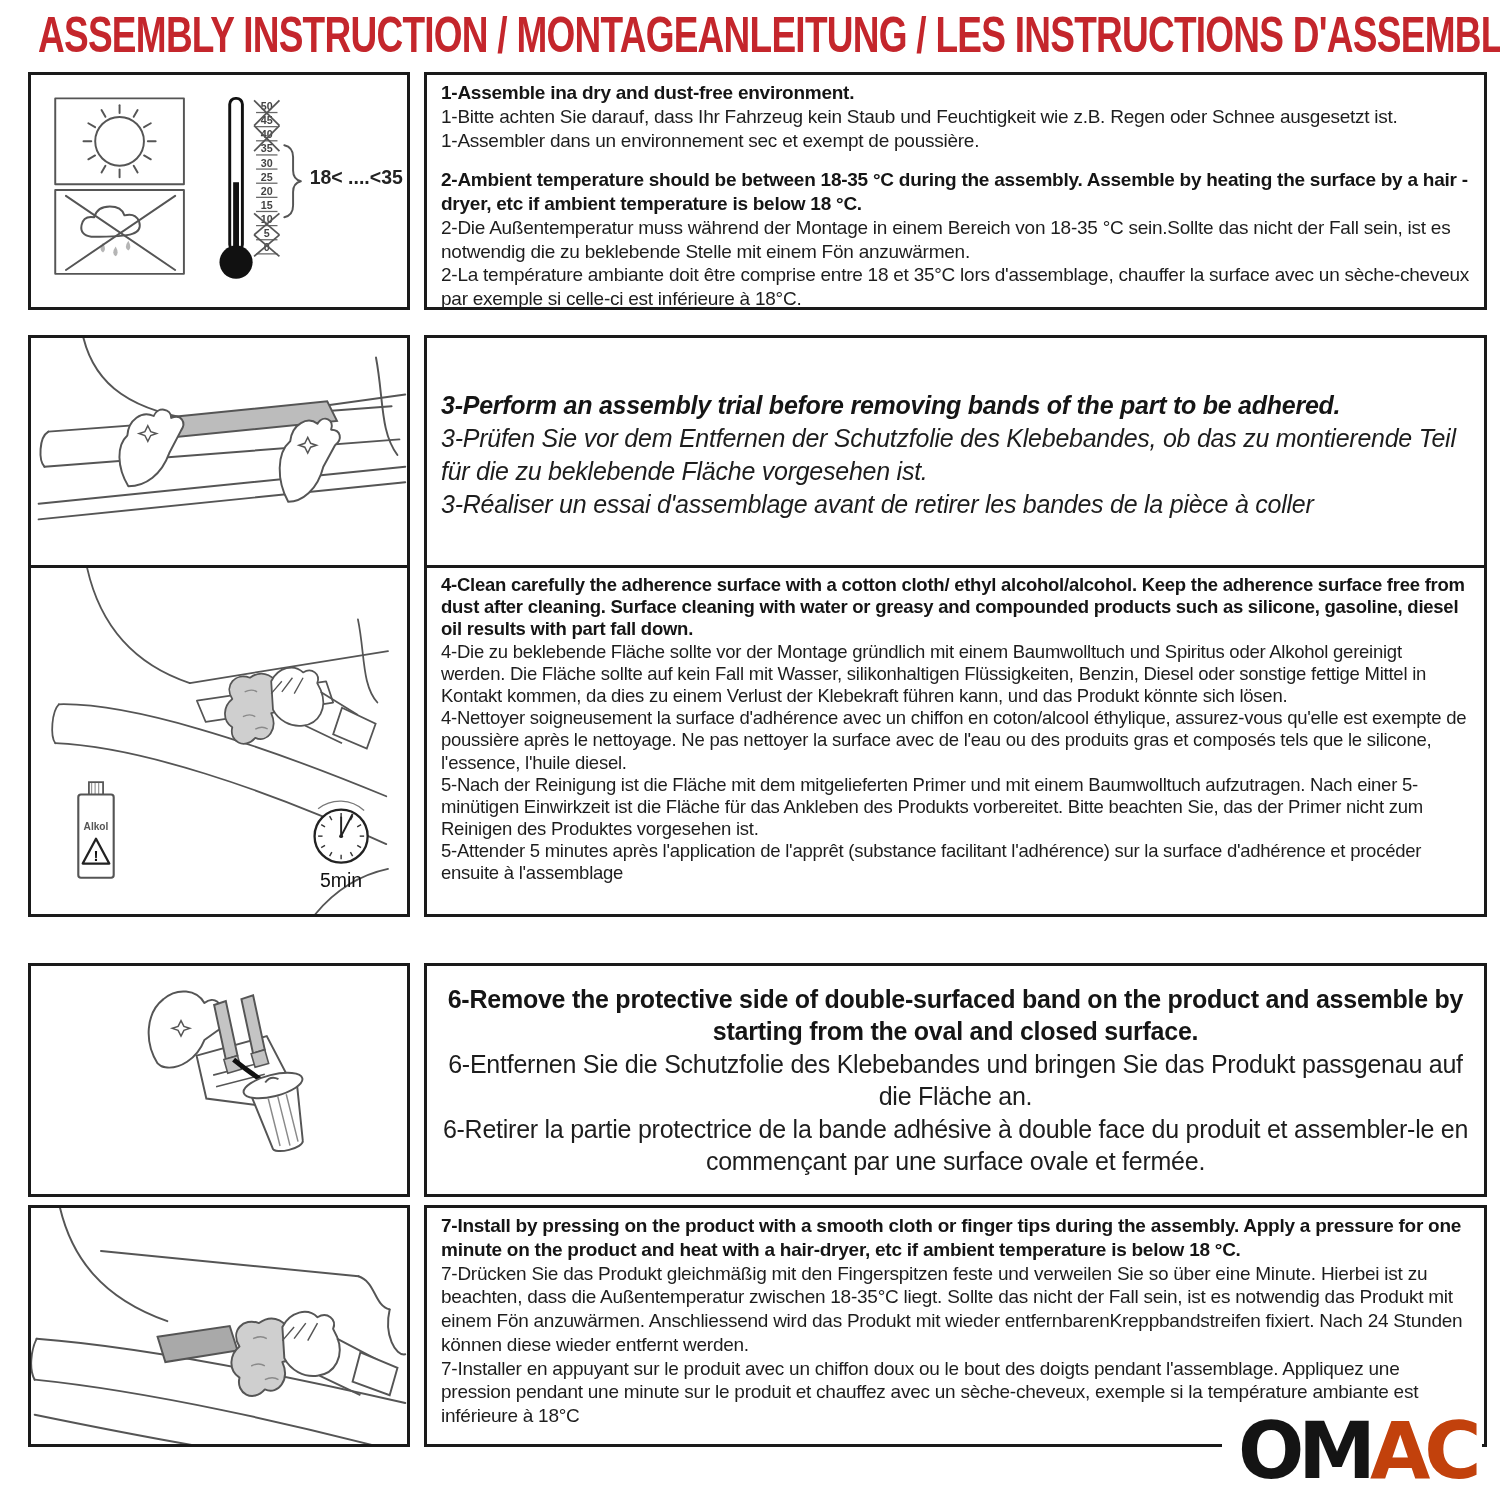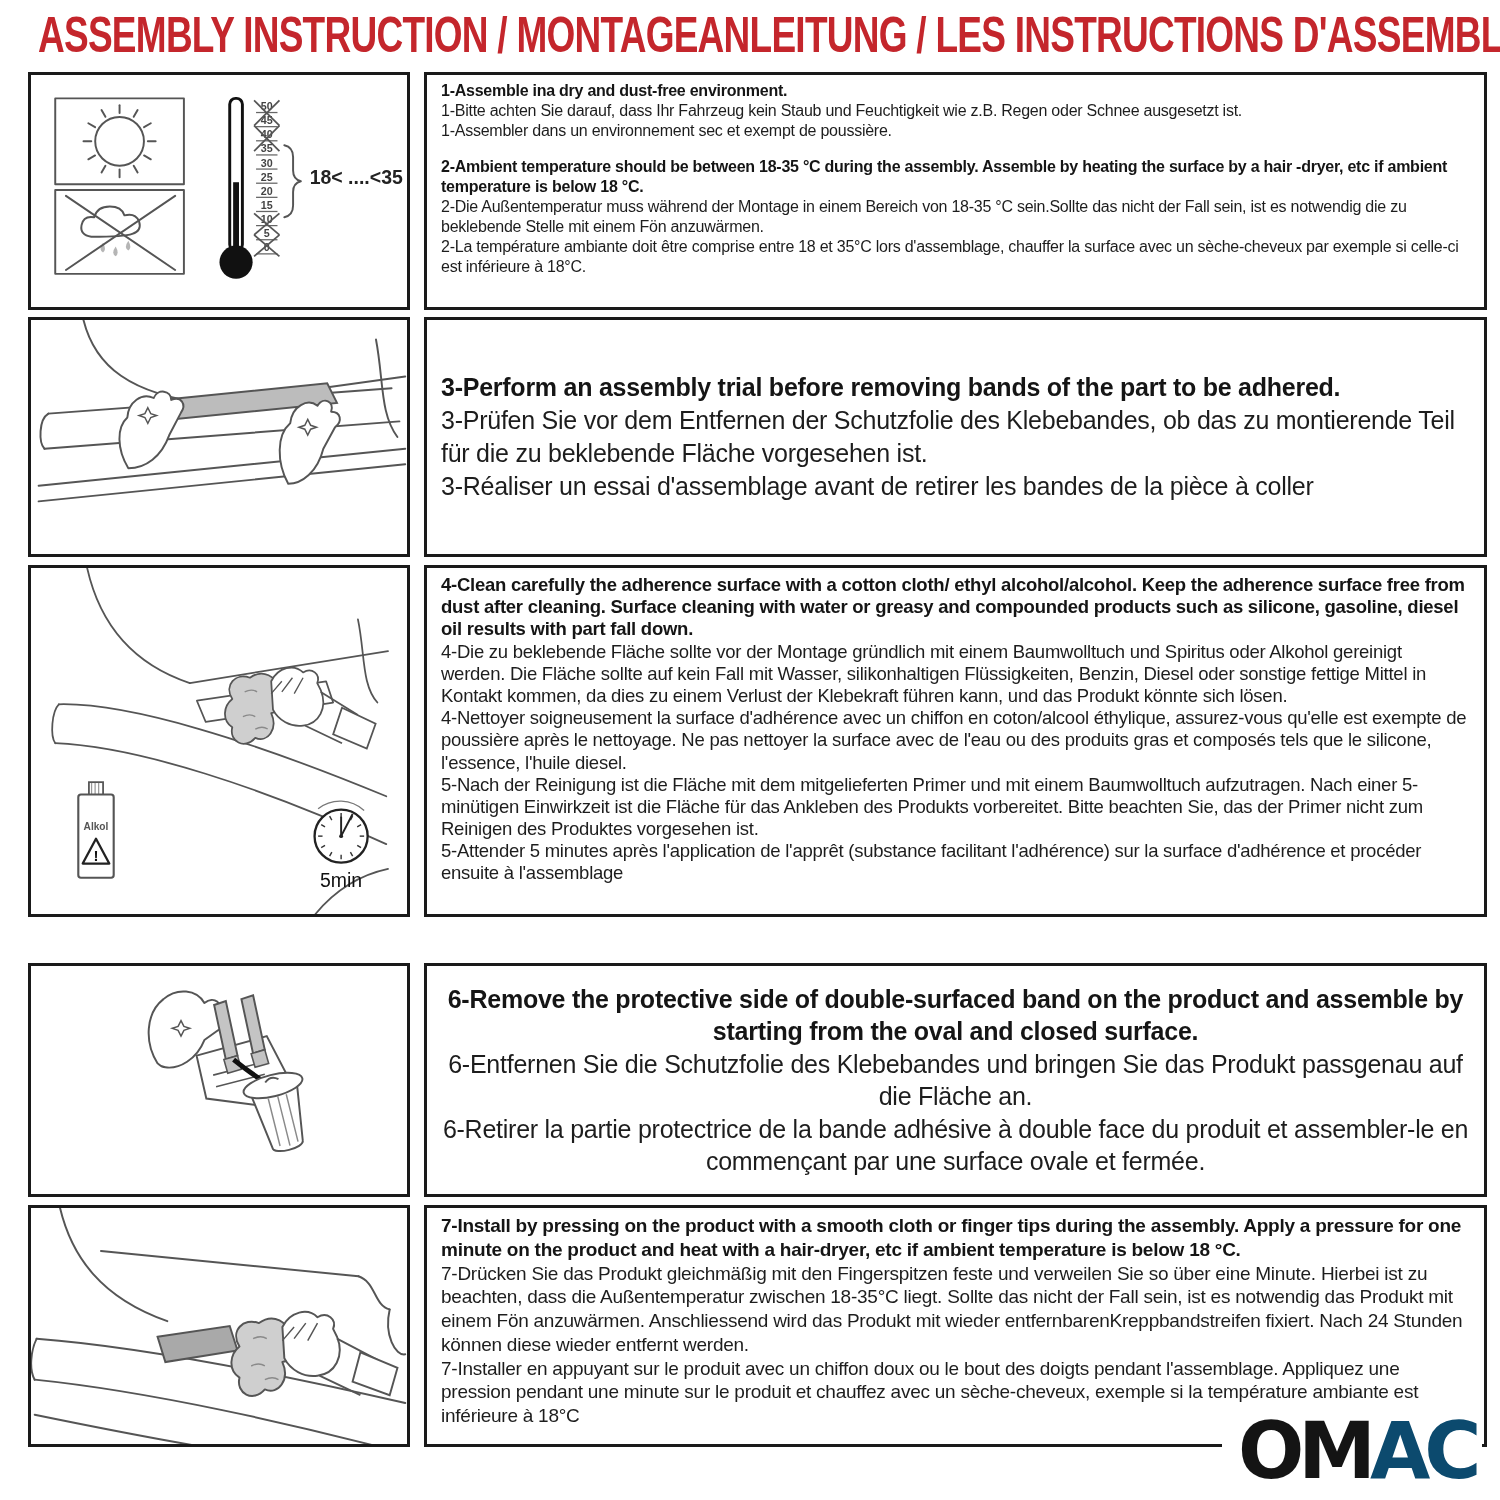--- a/index.html
+++ b/index.html
@@ -9,37 +9,37 @@
          font-size:50px;font-weight:bold;letter-spacing:-1px;color:#c4262c;
          transform:scaleX(0.74);transform-origin:left top;}
   .illus-box{position:absolute;left:28px;width:382px;border:3px solid #1a1a1a;
              background:#fff;box-sizing:border-box;}
   .illus-box svg{display:block;width:100%;height:100%;}
   .text-box{position:absolute;left:424px;width:1063px;border:3px solid #1a1a1a;
             background:#fff;box-sizing:border-box;padding:6px 14px;}
   .text-box p{margin:0;letter-spacing:-0.25px;}
   .b{font-weight:bold;color:#151515;}
   .r1{top:72px;height:238px;}
-  .r2{top:317px;height:240px;}
+  .r2{top:335px;height:240px;font-style:italic;}
   .r3{top:565px;height:352px;}
   .r4{top:963px;height:234px;}
   .r5{top:1205px;height:242px;}
-  .fs1{font-size:16px;line-height:1.25;}
+  .fs1{font-size:19px;line-height:1.25;}
   .fs2{font-size:25px;line-height:1.33;letter-spacing:-0.3px;}
   .fs3{font-size:18.5px;line-height:1.2;}
   .fs4{font-size:25px;line-height:1.3;letter-spacing:-0.3px;text-align:center;}
   .fs5{font-size:19px;line-height:1.25;}
   .gap1{margin-top:16px !important;}
   .gap3{margin-top:13px !important;}
   .vcenter{display:flex;flex-direction:column;justify-content:center;}
   .logo{position:absolute;left:1222px;top:1408px;background:#fff;padding:4px 6px 2px 16px;
         font-family:"DejaVu Sans",sans-serif;font-weight:bold;font-size:78px;
         line-height:1;letter-spacing:-6px;white-space:nowrap;}
   .logo .lg-black{color:#141414;margin-top:24px;}
-  .logo .lg-red{color:#0c4a6e;}
+  .logo .lg-red{color:#c2410c;}
   .stroke{stroke:#555;stroke-width:2;fill:none;stroke-linecap:round;stroke-linejoin:round;}
 </style>
 </head>
 <body>
 
 <div class="page">
 
   <h1 class="title">ASSEMBLY INSTRUCTION / MONTAGEANLEITUNG / LES INSTRUCTIONS D'ASSEMBLAGE</h1>
 
   <div class="illus-box r1">

